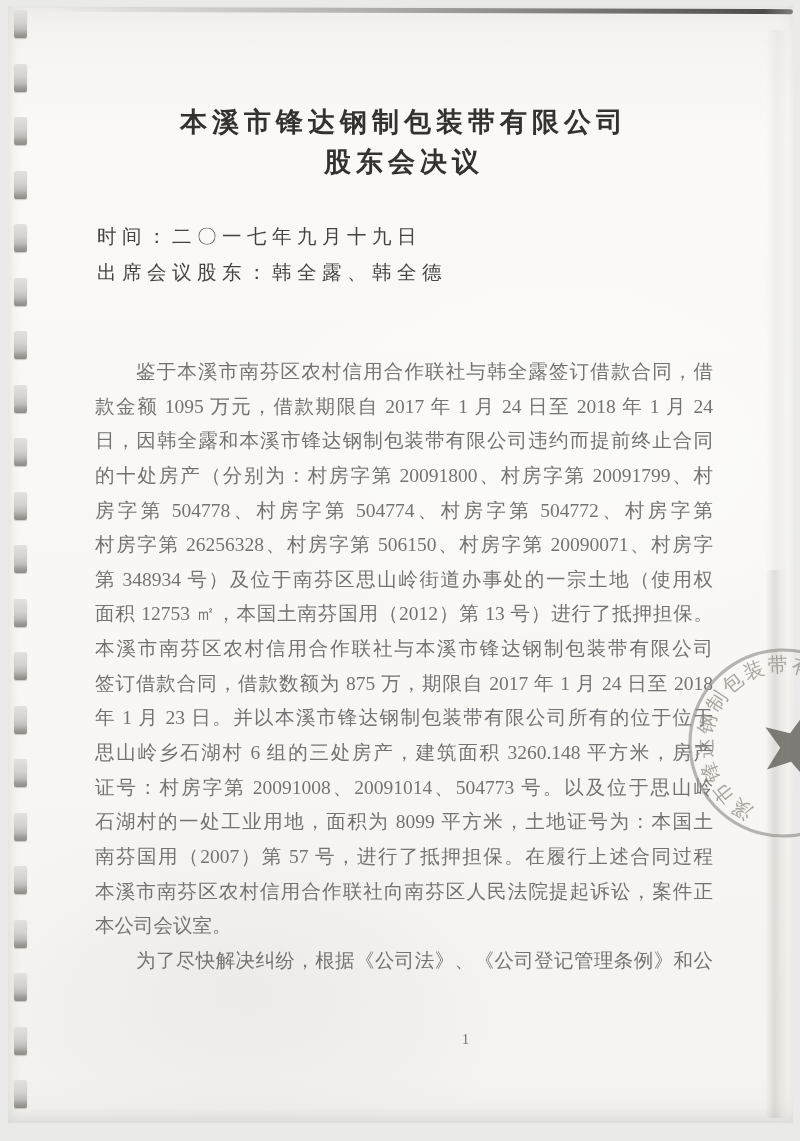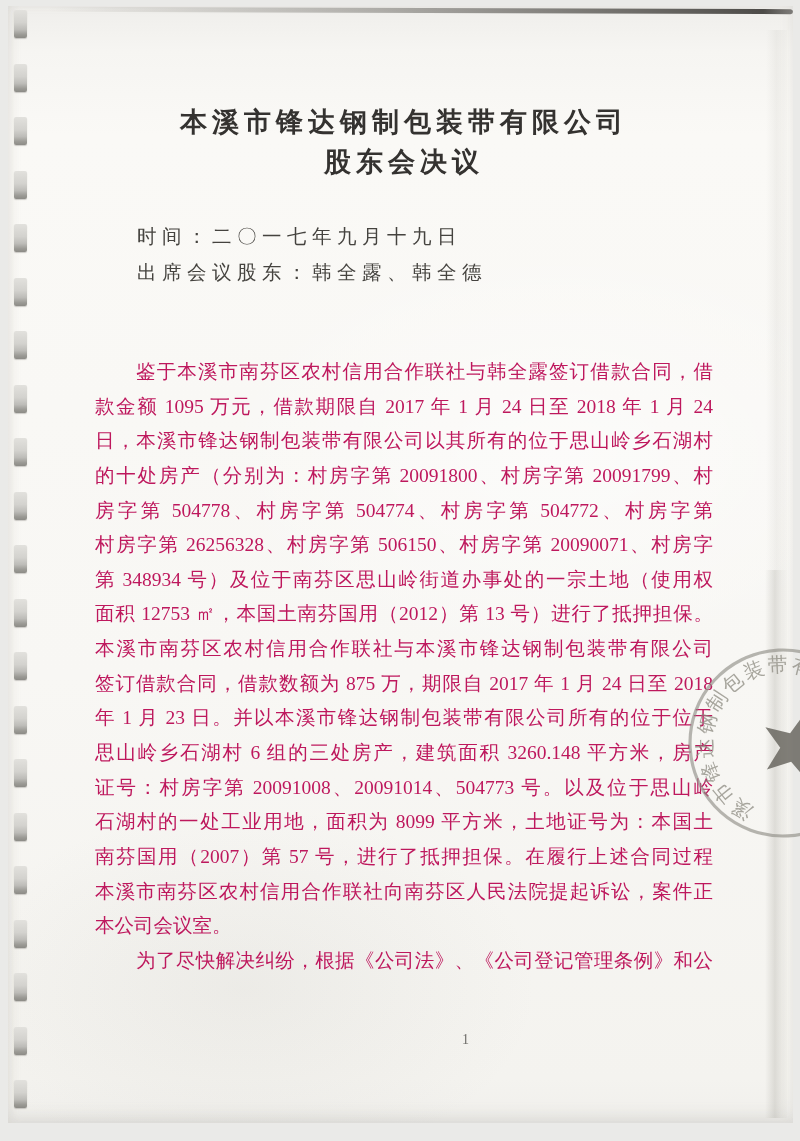--- a/index.html
+++ b/index.html
@@ -35,26 +35,26 @@
     position:absolute;left:765px;top:570px;width:22px;height:548px;
     background:linear-gradient(90deg, rgba(168,166,158,0) 0%, rgba(168,166,158,.32) 45%, rgba(185,183,175,.18) 75%, rgba(200,198,190,.08) 100%);
   }
   .content{position:absolute;left:95px;top:0;width:618px;color:#3f3d3a;}
   .title-block{position:absolute;top:102px;left:0;width:100%;text-align:center;}
   .title-line{
     font-size:27px;line-height:40px;font-weight:600;letter-spacing:5px;color:#343230;margin:0;
   }
   .meta-block{position:absolute;top:219px;left:2px;width:100%;}
   .meta-line{
-    font-size:19.5px;line-height:36.4px;letter-spacing:5.5px;color:#45433f;white-space:nowrap;margin-left:40px;
+    font-size:19.5px;line-height:36.4px;letter-spacing:5.5px;color:#45433f;white-space:nowrap;
   }
   .body-block{position:absolute;top:355px;left:0;width:618px;}
   .body-line{
     font-size:19.5px;line-height:34.65px;height:34.65px;
-    text-align:justify;text-align-last:justify;color:#be185d;overflow:hidden;
+    text-align:justify;text-align-last:justify;color:#737373;overflow:hidden;
   }
   .body-line.indent{padding-left:41px;}
   .body-line.para-end{text-align-last:left;}
   .page-number{
     position:absolute;left:356px;top:1032px;width:30px;text-align:center;
     font-size:14px;color:#6e6d69;letter-spacing:1px;
   }
   .seal{
     position:absolute;left:640px;top:600px;width:286px;height:286px;
     filter:blur(0.45px);opacity:.92;
@@ -107,21 +107,21 @@
 
       <div class="meta-line">出席会议股东：韩全露、韩全德</div>
     </div>
 
   <div class="body-block">
 
       <div class="body-line indent">鉴于本溪市南芬区农村信用合作联社与韩全露签订借款合同，借</div>
 
       <div class="body-line">款金额 1095 万元，借款期限自 2017 年 1 月 24 日至 2018 年 1 月 24</div>
 
-      <div class="body-line">日，本溪市锋达钢制包装带有限公司以其所有的位于思山岭乡石湖村</div>
+      <div class="body-line">日，因韩全露和本溪市锋达钢制包装带有限公司违约而提前终止合同</div>
 
       <div class="body-line">的十处房产（分别为：村房字第 20091800、村房字第 20091799、村</div>
 
       <div class="body-line">房字第 504778、村房字第 504774、村房字第 504772、村房字第 504775、</div>
 
       <div class="body-line">村房字第 26256328、村房字第 506150、村房字第 20090071、村房字</div>
 
       <div class="body-line">第 348934 号）及位于南芬区思山岭街道办事处的一宗土地（使用权</div>
 
       <div class="body-line">面积 12753 ㎡，本国土南芬国用（2012）第 13 号）进行了抵押担保。</div>

